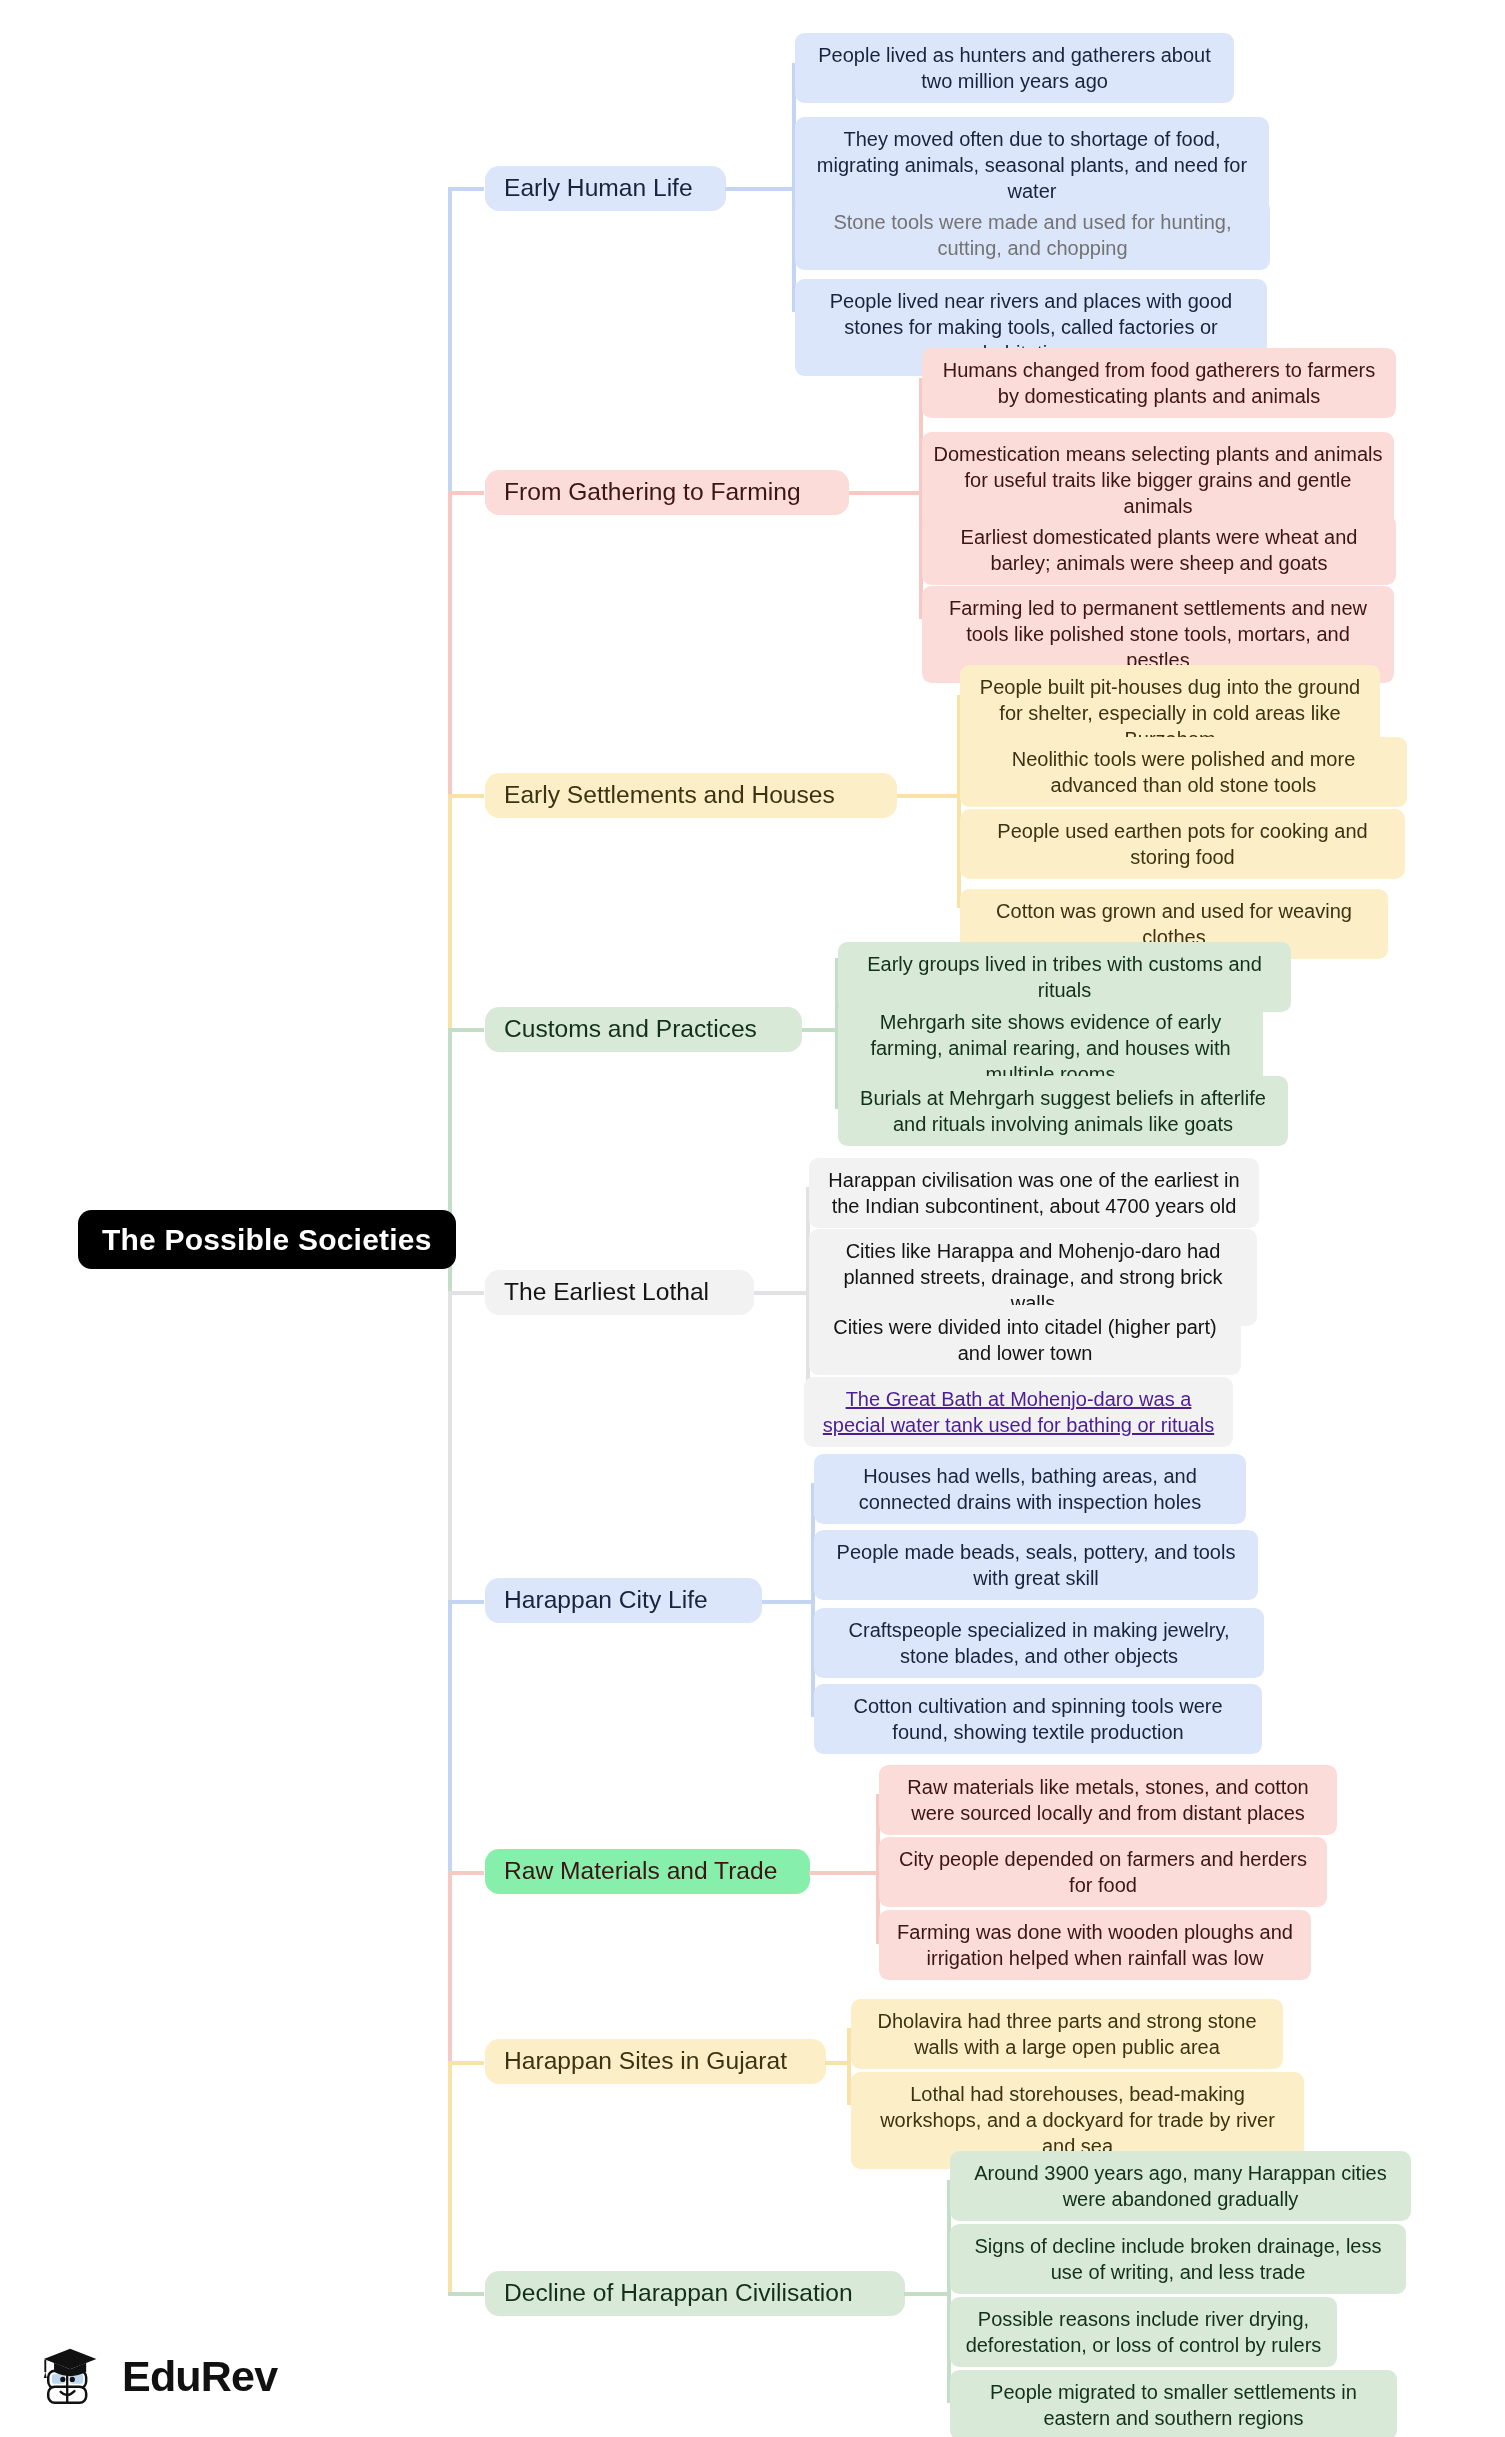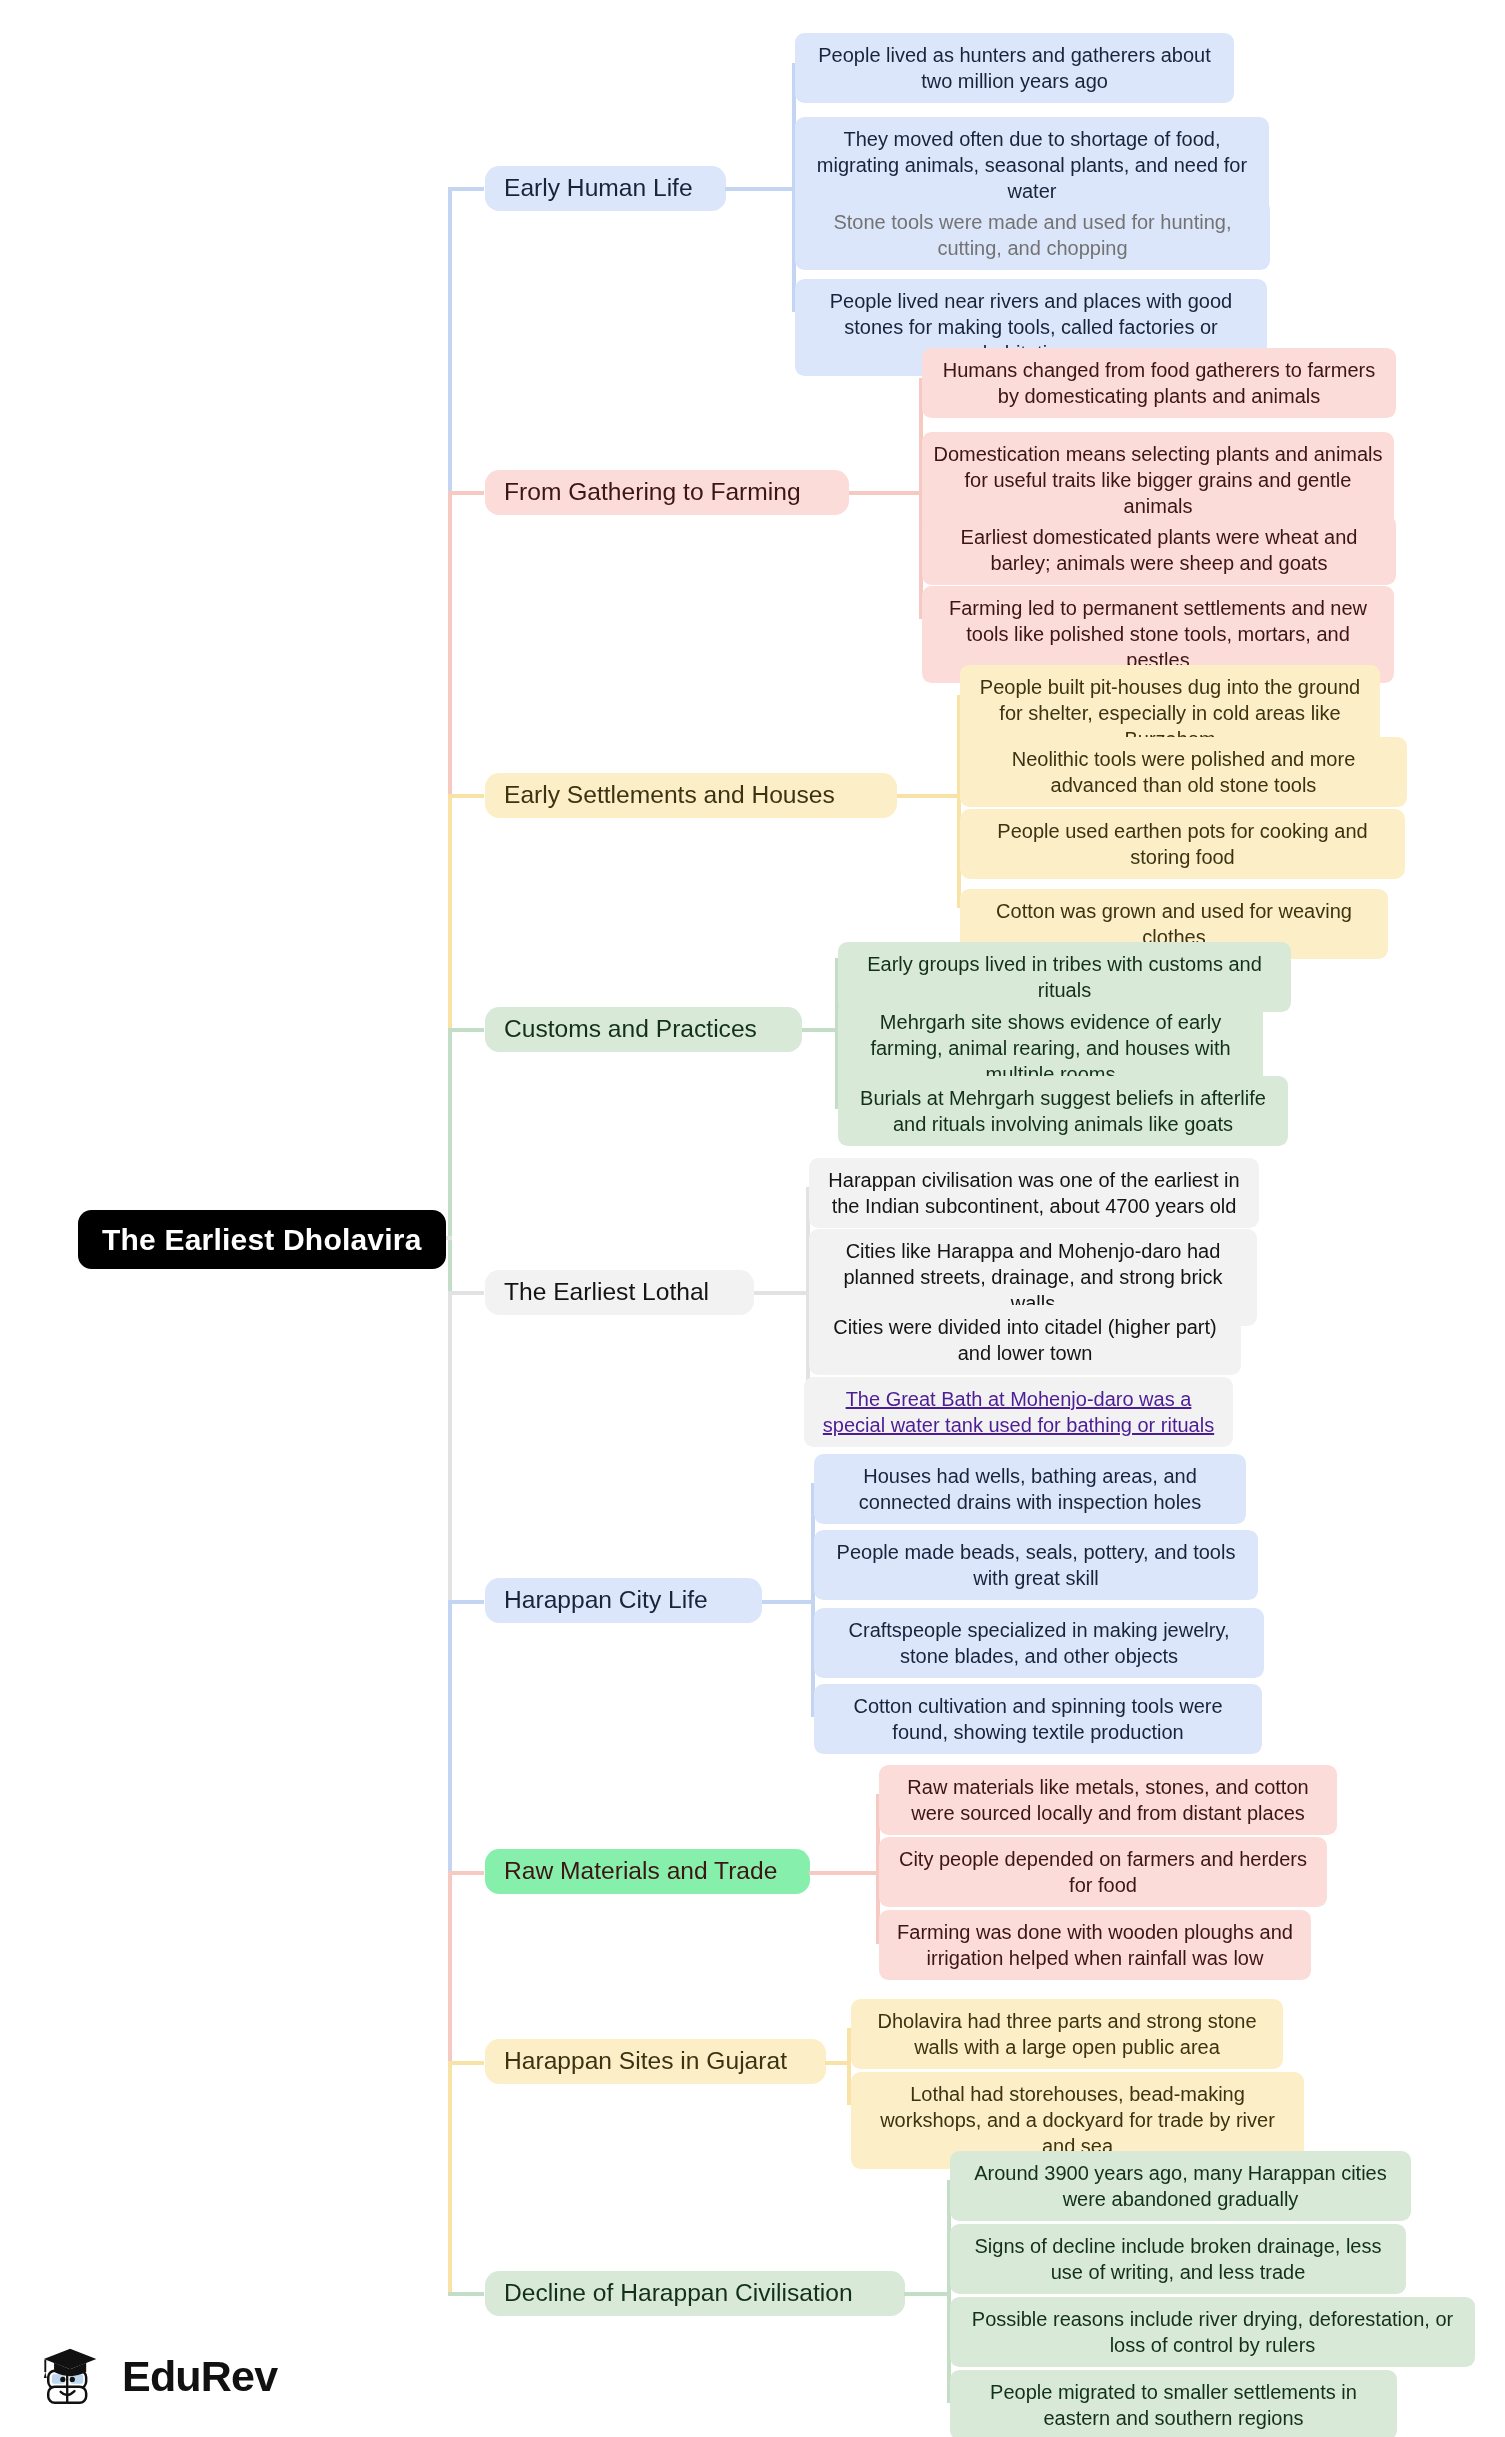--- a/index.html
+++ b/index.html
@@ -206,27 +206,27 @@
       <div class="leaf" style="left: 851px; top: 2072px; width: 453px; min-height: 62px; background: rgb(252, 238, 199); color: rgb(59, 51, 17);">Lothal had storehouses, bead-making workshops, and a dockyard for trade by river and sea</div>
       <div class="branch-stub" style="left: 448px; top: 2292px; width: 36px; background: rgb(196, 221, 198);"></div>
       <div class="branch-label" style="left: 485px; top: 2271px; min-width: 420px; background: rgb(216, 233, 216); color: rgb(18, 48, 26);">Decline of Harappan Civilisation</div>
       <div class="sub-stub" style="left: 904px; top: 2292px; width: 43px; background: rgb(196, 221, 198);"></div>
       <div class="sub-spine" style="left: 947px; top: 2182px; height: 219px; background: rgb(196, 221, 198);"></div>
       <div class="leaf-conn" style="left: 947px; top: 2180px; width: 6.3px; background: rgb(196, 221, 198);"></div>
       <div class="leaf" style="left: 950px; top: 2151px; width: 461px; min-height: 62px; background: rgb(216, 233, 216); color: rgb(18, 48, 26);">Around 3900 years ago, many Harappan cities were abandoned gradually</div>
       <div class="leaf-conn" style="left: 947px; top: 2253px; width: 6.3px; background: rgb(196, 221, 198);"></div>
       <div class="leaf" style="left: 950px; top: 2224px; width: 456px; min-height: 62px; background: rgb(216, 233, 216); color: rgb(18, 48, 26);">Signs of decline include broken drainage, less use of writing, and less trade</div>
       <div class="leaf-conn" style="left: 947px; top: 2326px; width: 6.3px; background: rgb(196, 221, 198);"></div>
-      <div class="leaf" style="left: 950px; top: 2297px; width: 525px; min-height: 62px; background: rgb(216, 233, 216); color: rgb(18, 48, 26);">Possible reasons include river drying, deforestation, or loss of control by rulers</div>
+      <div class="leaf" style="left: 950px; top: 2297px; width: 387px; min-height: 62px; background: rgb(216, 233, 216); color: rgb(18, 48, 26);">Possible reasons include river drying, deforestation, or loss of control by rulers</div>
       <div class="leaf-conn" style="left: 947px; top: 2399px; width: 6.3px; background: rgb(196, 221, 198);"></div>
       <div class="leaf" style="left: 950px; top: 2370px; width: 447px; min-height: 62px; background: rgb(216, 233, 216); color: rgb(18, 48, 26);">People migrated to smaller settlements in eastern and southern regions</div>
       <div class="root-stub" style="left: 318px; top: 1236px; width: 134px; background: rgb(226, 226, 228);"></div>
     </div>
 
-  <div class="root-node">The Earliest Dholavira</div>
+  <div class="root-node">The Possible Societies</div>
 
   <div class="logo">
     <span>
       <svg class="logo-mark" viewBox="0 0 100 100" xmlns="http://www.w3.org/2000/svg">
 
         <rect x="14" y="42" width="52" height="24" rx="9" fill="#ffffff" stroke="#111" stroke-width="3.4"></rect>
         <rect x="14" y="64" width="52" height="22" rx="9" fill="#ffffff" stroke="#111" stroke-width="3.4"></rect>
 
         <rect x="19" y="47" width="18" height="13" rx="3" fill="#bdd7f0"></rect>
         <rect x="44" y="47" width="18" height="13" rx="3" fill="#bdd7f0"></rect>

